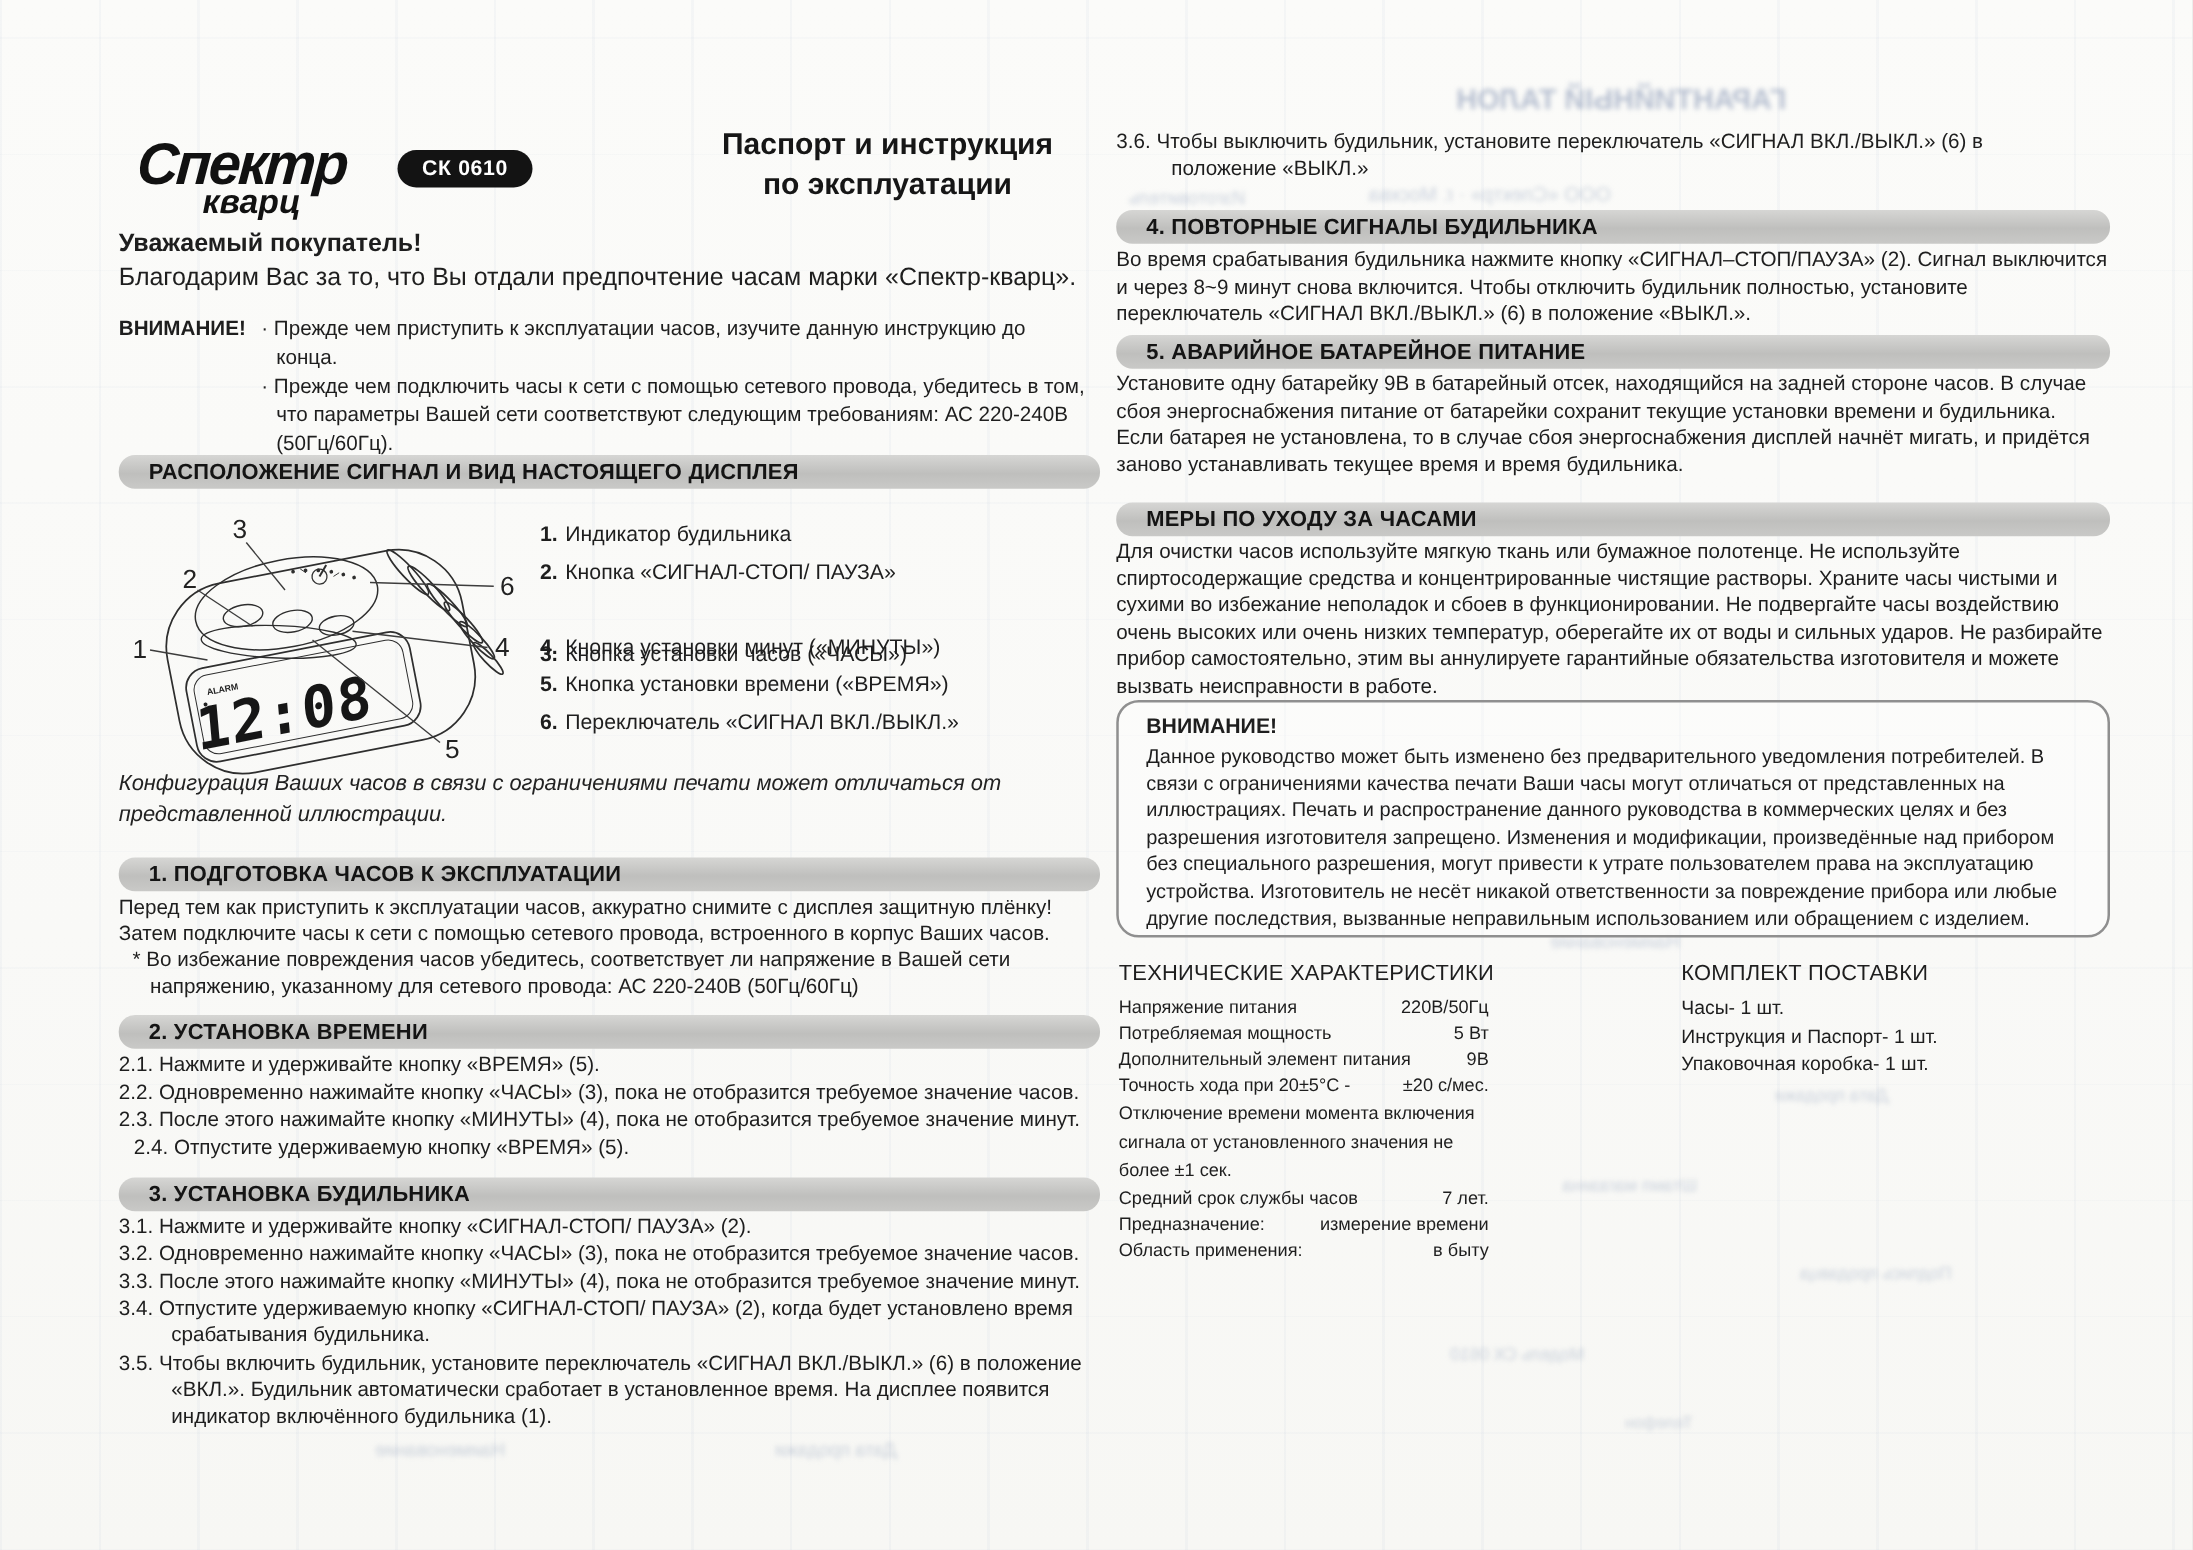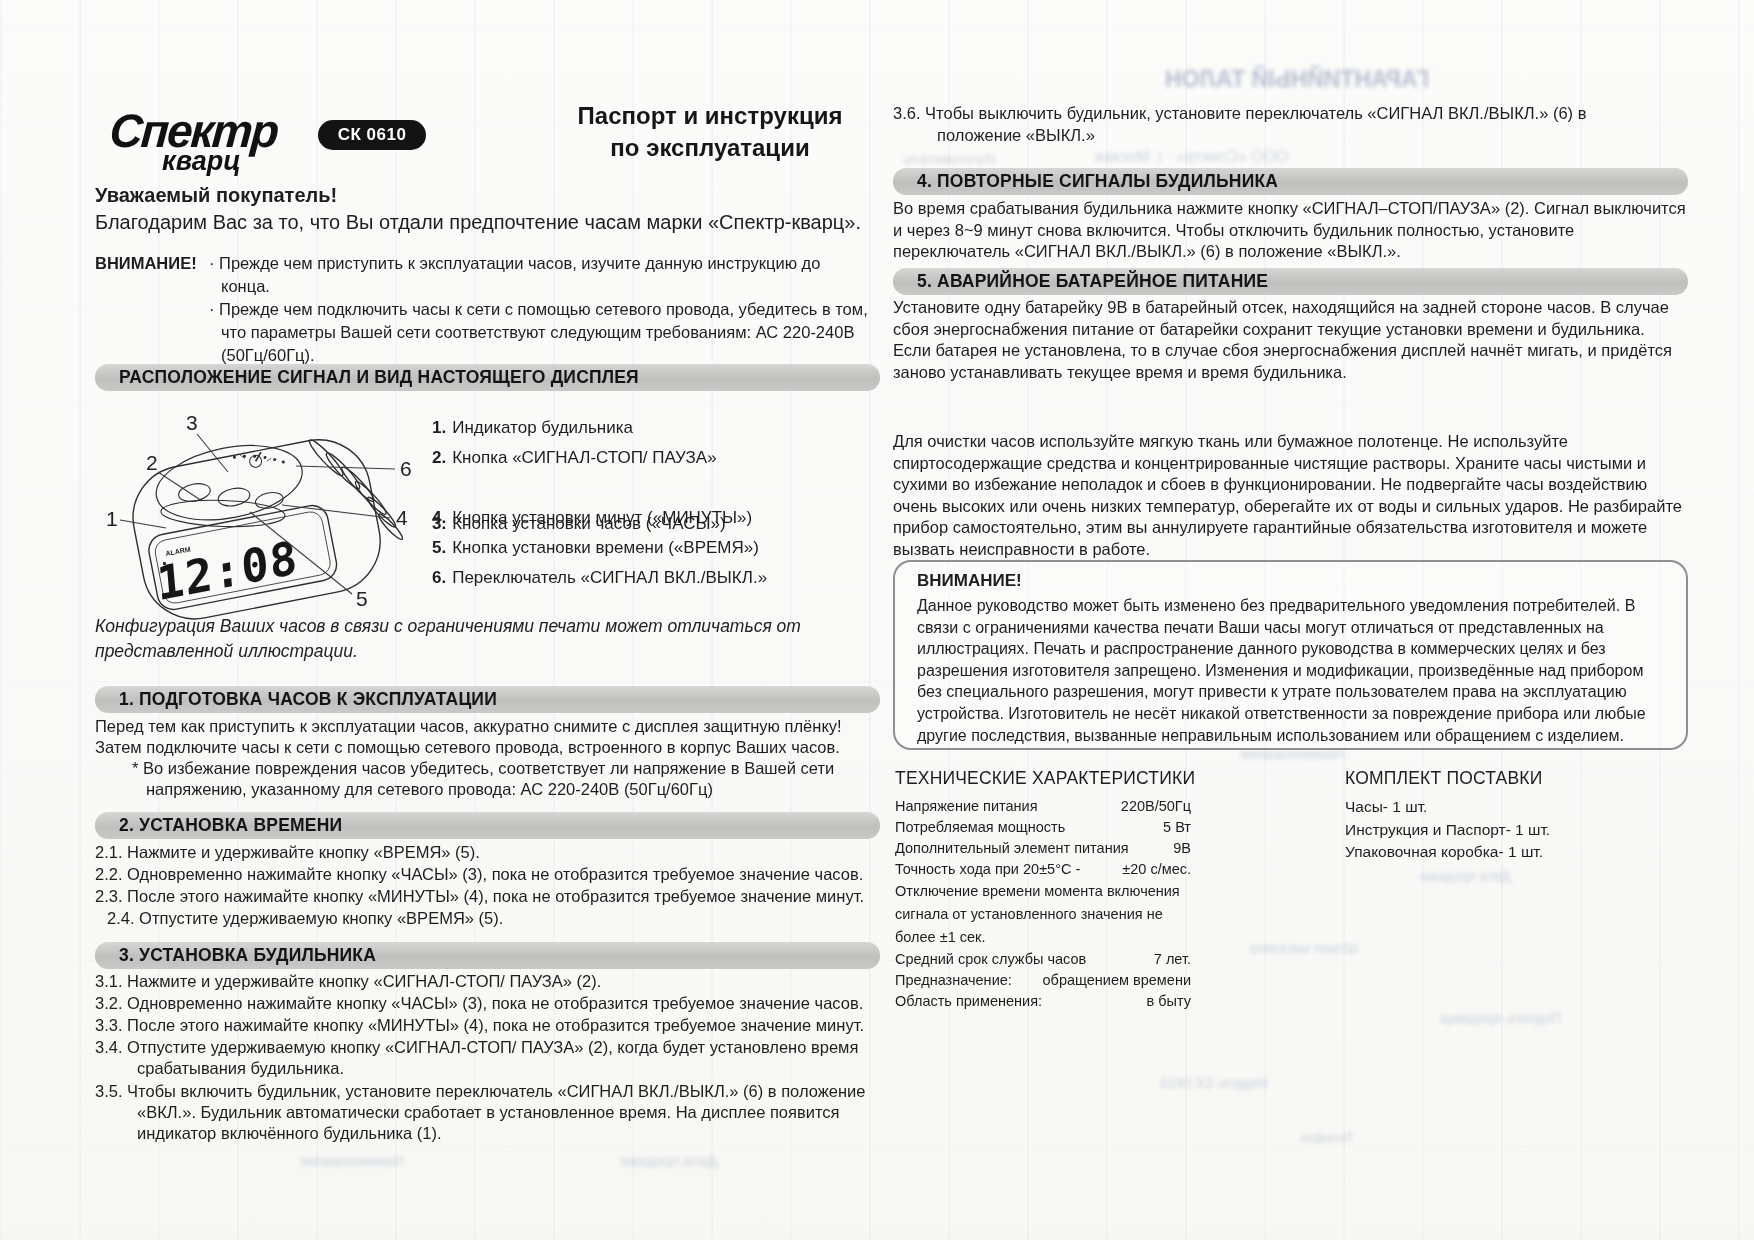--- a/index.html
+++ b/index.html
@@ -55,21 +55,21 @@
   
   .legend-item{position:absolute;left:432px;font-size:17px;white-space:nowrap;}
   .legend-item b{font-weight:bold;margin-right:6px;}
   .ill-note{
     position:absolute;left:95px;top:614px;width:760px;
     font-size:17.5px;font-style:italic;line-height:25px;color:#222;
   }
   
   .p{position:absolute;font-size:16.5px;line-height:21px;}
   .li{padding-left:42px;text-indent:-42px;}
-  .star{margin-left:37px;padding-left:14px;text-indent:-14px;}
+  .star{margin-left:11px;padding-left:14px;text-indent:-14px;}
   
   .rp{position:absolute;left:893px;width:793px;font-size:16.5px;line-height:21.5px;}
   
   .attn-box{
     position:absolute;left:893px;top:560px;width:795px;height:190px;box-sizing:border-box;
     border:2px solid #8f8f8f;border-radius:18px;background:rgba(255,255,255,0.35);
     padding:9px 20px 0 22px;
   }
   .attn-box h4{margin:0 0 4px 0;font-size:17px;}
   .attn-box .txt{font-size:16px;line-height:21.6px;}
@@ -211,20 +211,21 @@
   <div class="p li" style="left:95px;top:1081px;width:772px;">3.5. Чтобы включить будильник, установите переключатель «СИГНАЛ ВКЛ./ВЫКЛ.» (6) в положение «ВКЛ.». Будильник автоматически сработает в установленное  время. На дисплее появится индикатор включённого будильника (1).</div>
 
   <div class="rp li" style="top:103px;width:690px;padding-left:44px;text-indent:-44px;">3.6. Чтобы выключить будильник, установите переключатель «СИГНАЛ ВКЛ./ВЫКЛ.» (6) в положение «ВЫКЛ.»</div>
 
   <div class="bar right" style="top:168px;">4. ПОВТОРНЫЕ СИГНАЛЫ БУДИЛЬНИКА</div>
   <div class="rp" style="top:198px;">Во время срабатывания будильника нажмите кнопку «СИГНАЛ–СТОП/ПАУЗА» (2). Сигнал выключится и через 8~9 минут снова включится. Чтобы отключить будильник полностью, установите переключатель «СИГНАЛ ВКЛ./ВЫКЛ.» (6) в положение «ВЫКЛ.».</div>
 
   <div class="bar right" style="top:268px;">5. АВАРИЙНОЕ БАТАРЕЙНОЕ ПИТАНИЕ</div>
   <div class="rp" style="top:297px;">Установите одну батарейку 9В в батарейный отсек, находящийся на задней стороне часов. В случае сбоя энергоснабжения питание от батарейки сохранит текущие установки времени и будильника. Если батарея не установлена, то в случае сбоя энергоснабжения дисплей начнёт мигать, и придётся заново устанавливать текущее время и время будильника.</div>
 
+  <div class="bar right" style="top:402px;">МЕРЫ ПО УХОДУ ЗА ЧАСАМИ</div>
   <div class="rp" style="top:431px;">Для очистки часов используйте мягкую ткань или бумажное полотенце. Не используйте спиртосодержащие средства и концентрированные чистящие растворы. Храните часы чистыми и сухими во избежание неполадок и сбоев в функционировании. Не подвергайте часы воздействию очень высоких или очень низких температур, оберегайте их от воды и сильных ударов. Не разбирайте прибор самостоятельно, этим вы аннулируете гарантийные обязательства изготовителя и можете вызвать неисправности в работе.</div>
 
   <div class="attn-box">
     <h4>ВНИМАНИЕ!</h4>
     <div class="txt">Данное руководство может быть изменено без предварительного уведомления потребителей. В связи с ограничениями качества печати Ваши часы могут отличаться от представленных на иллюстрациях. Печать и распространение данного руководства в коммерческих целях и без разрешения изготовителя запрещено. Изменения и модификации, произведённые над прибором без специального разрешения, могут привести к утрате пользователем права на эксплуатацию устройства. Изготовитель не несёт никакой ответственности за повреждение прибора или любые другие последствия, вызванные неправильным использованием или обращением с изделием.</div>
   </div>
 
   <div class="col-head" style="left:895px;top:768px;">ТЕХНИЧЕСКИЕ ХАРАКТЕРИСТИКИ</div>
   <div class="col-head" style="left:1345px;top:768px;">КОМПЛЕКТ ПОСТАВКИ</div>
 
@@ -245,21 +246,21 @@
         <span>Точность хода при 20±5°С -</span>
         <span class="v">±20 с/мес.</span>
       </div>
     <div class="spec-note">Отключение времени момента включения сигнала от установленного значения не более ±1 сек.</div>
     <div class="spec-row">
         <span>Средний срок службы часов</span>
         <span class="v">7 лет.</span>
       </div>
     <div class="spec-row">
         <span>Предназначение:</span>
-        <span class="v">обращением времени</span>
+        <span class="v">измерение времени</span>
       </div>
     <div class="spec-row">
         <span>Область применения:</span>
         <span class="v">в быту</span>
       </div>
   </div>
 
   <div class="package">
     <div class="pack-row">
         <span>Часы</span>

